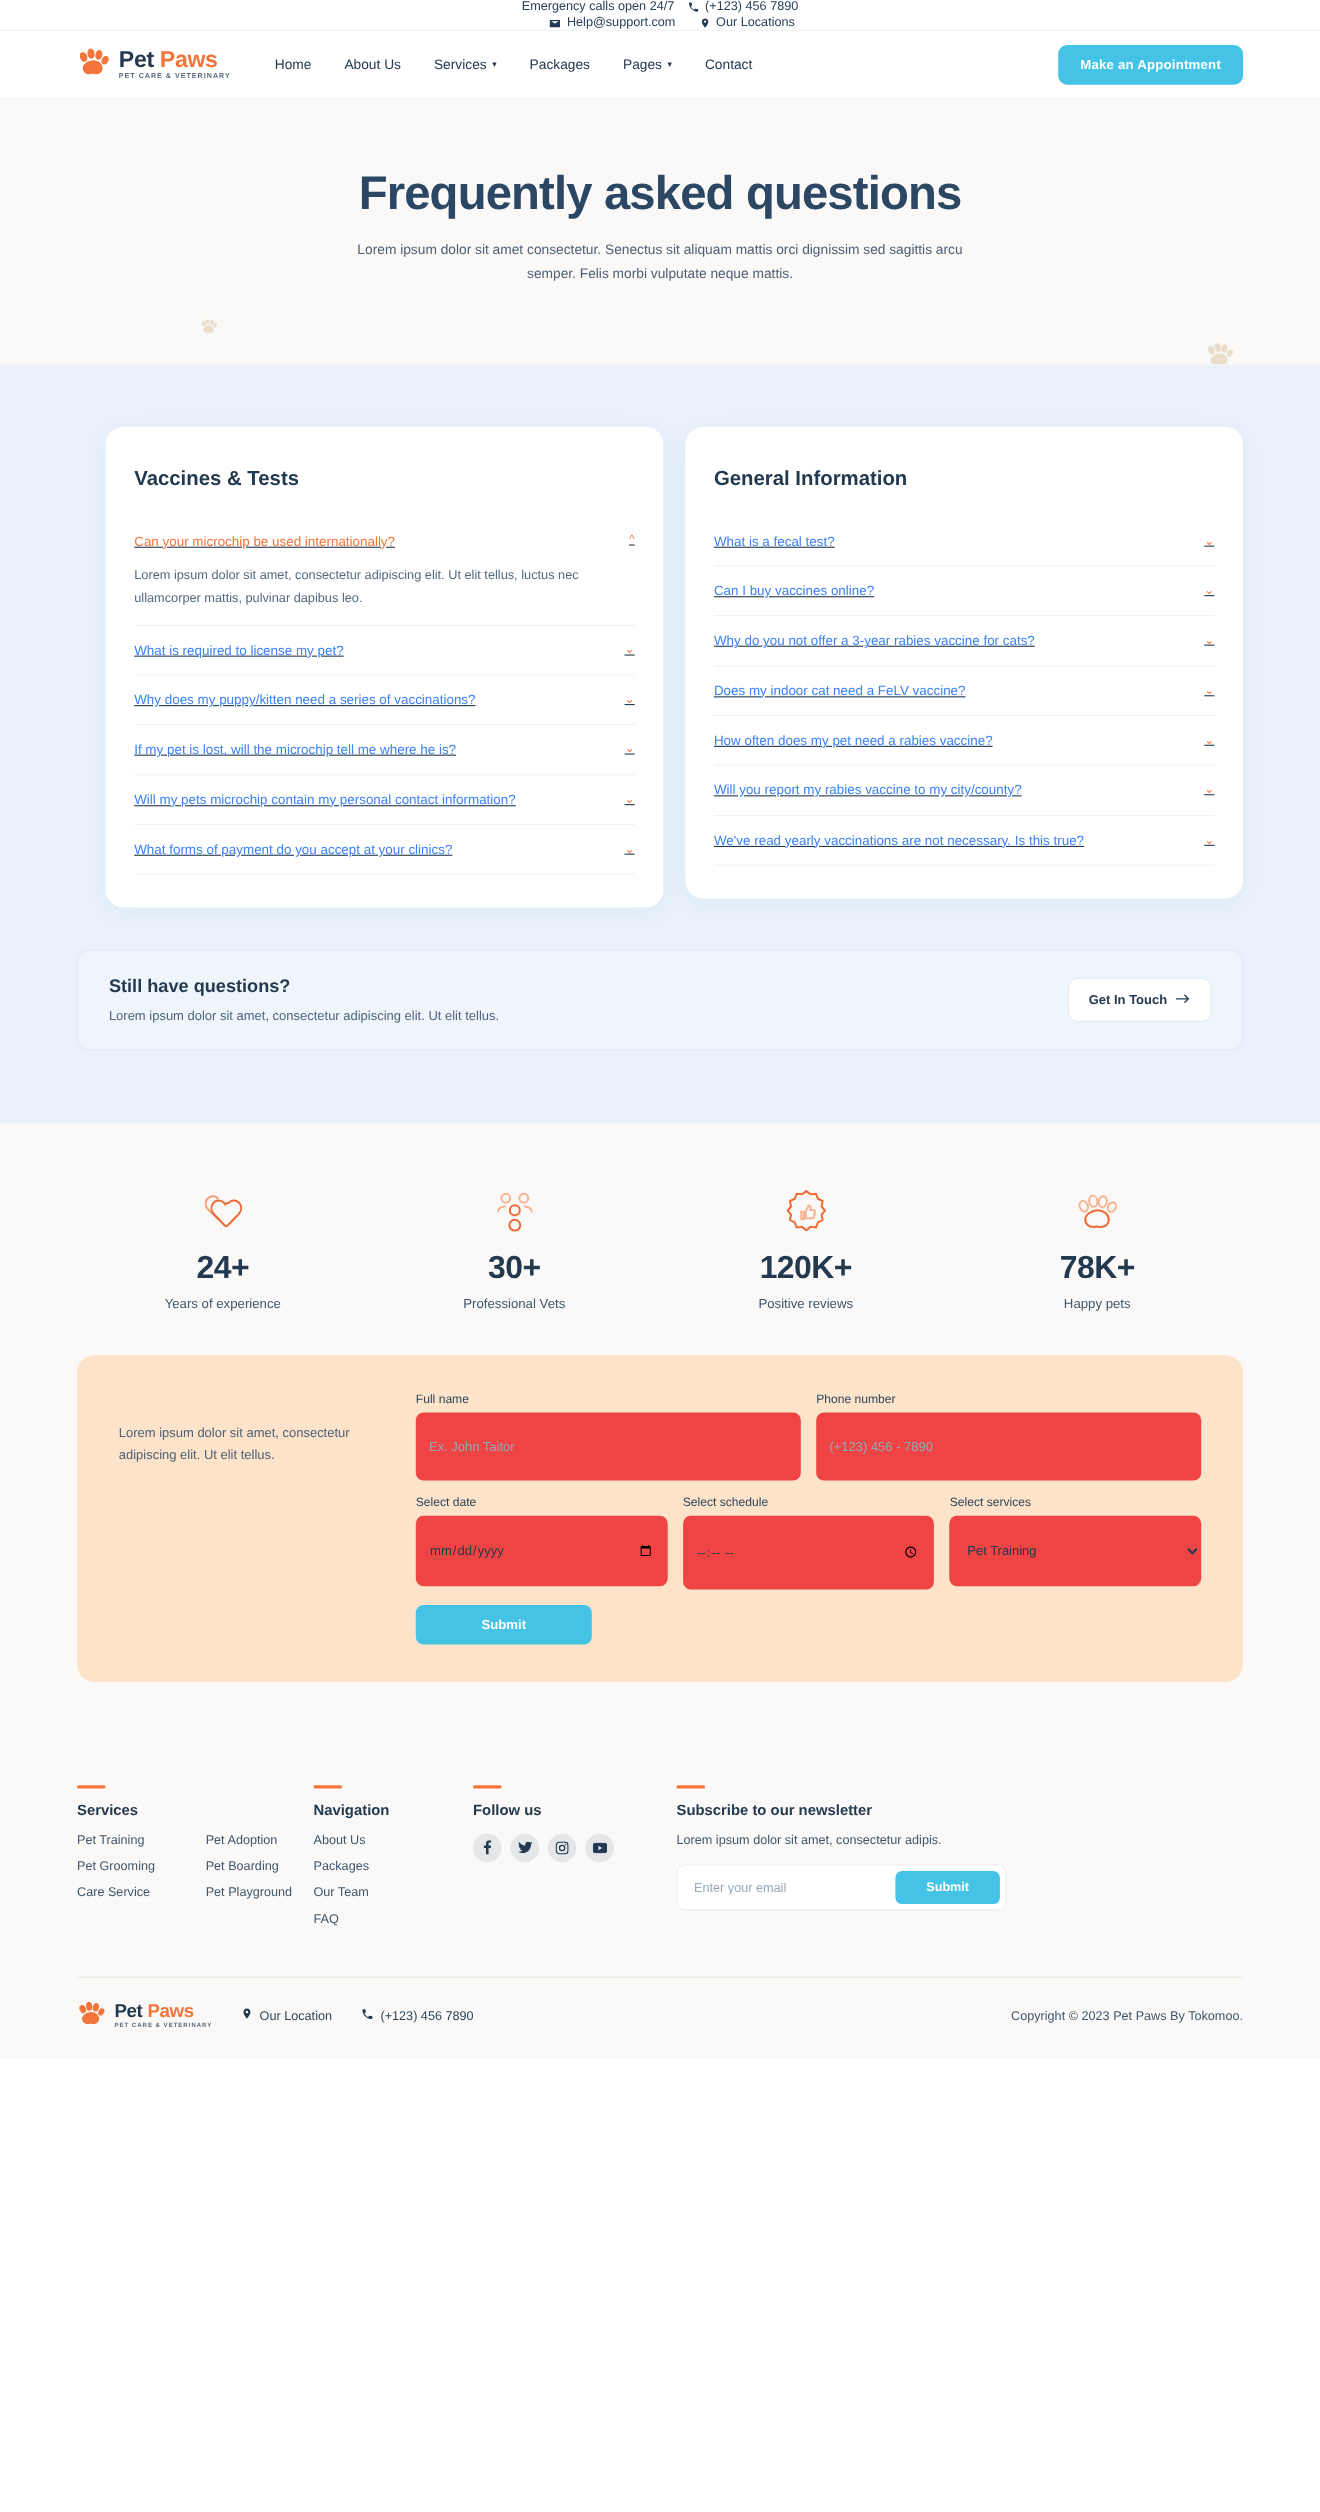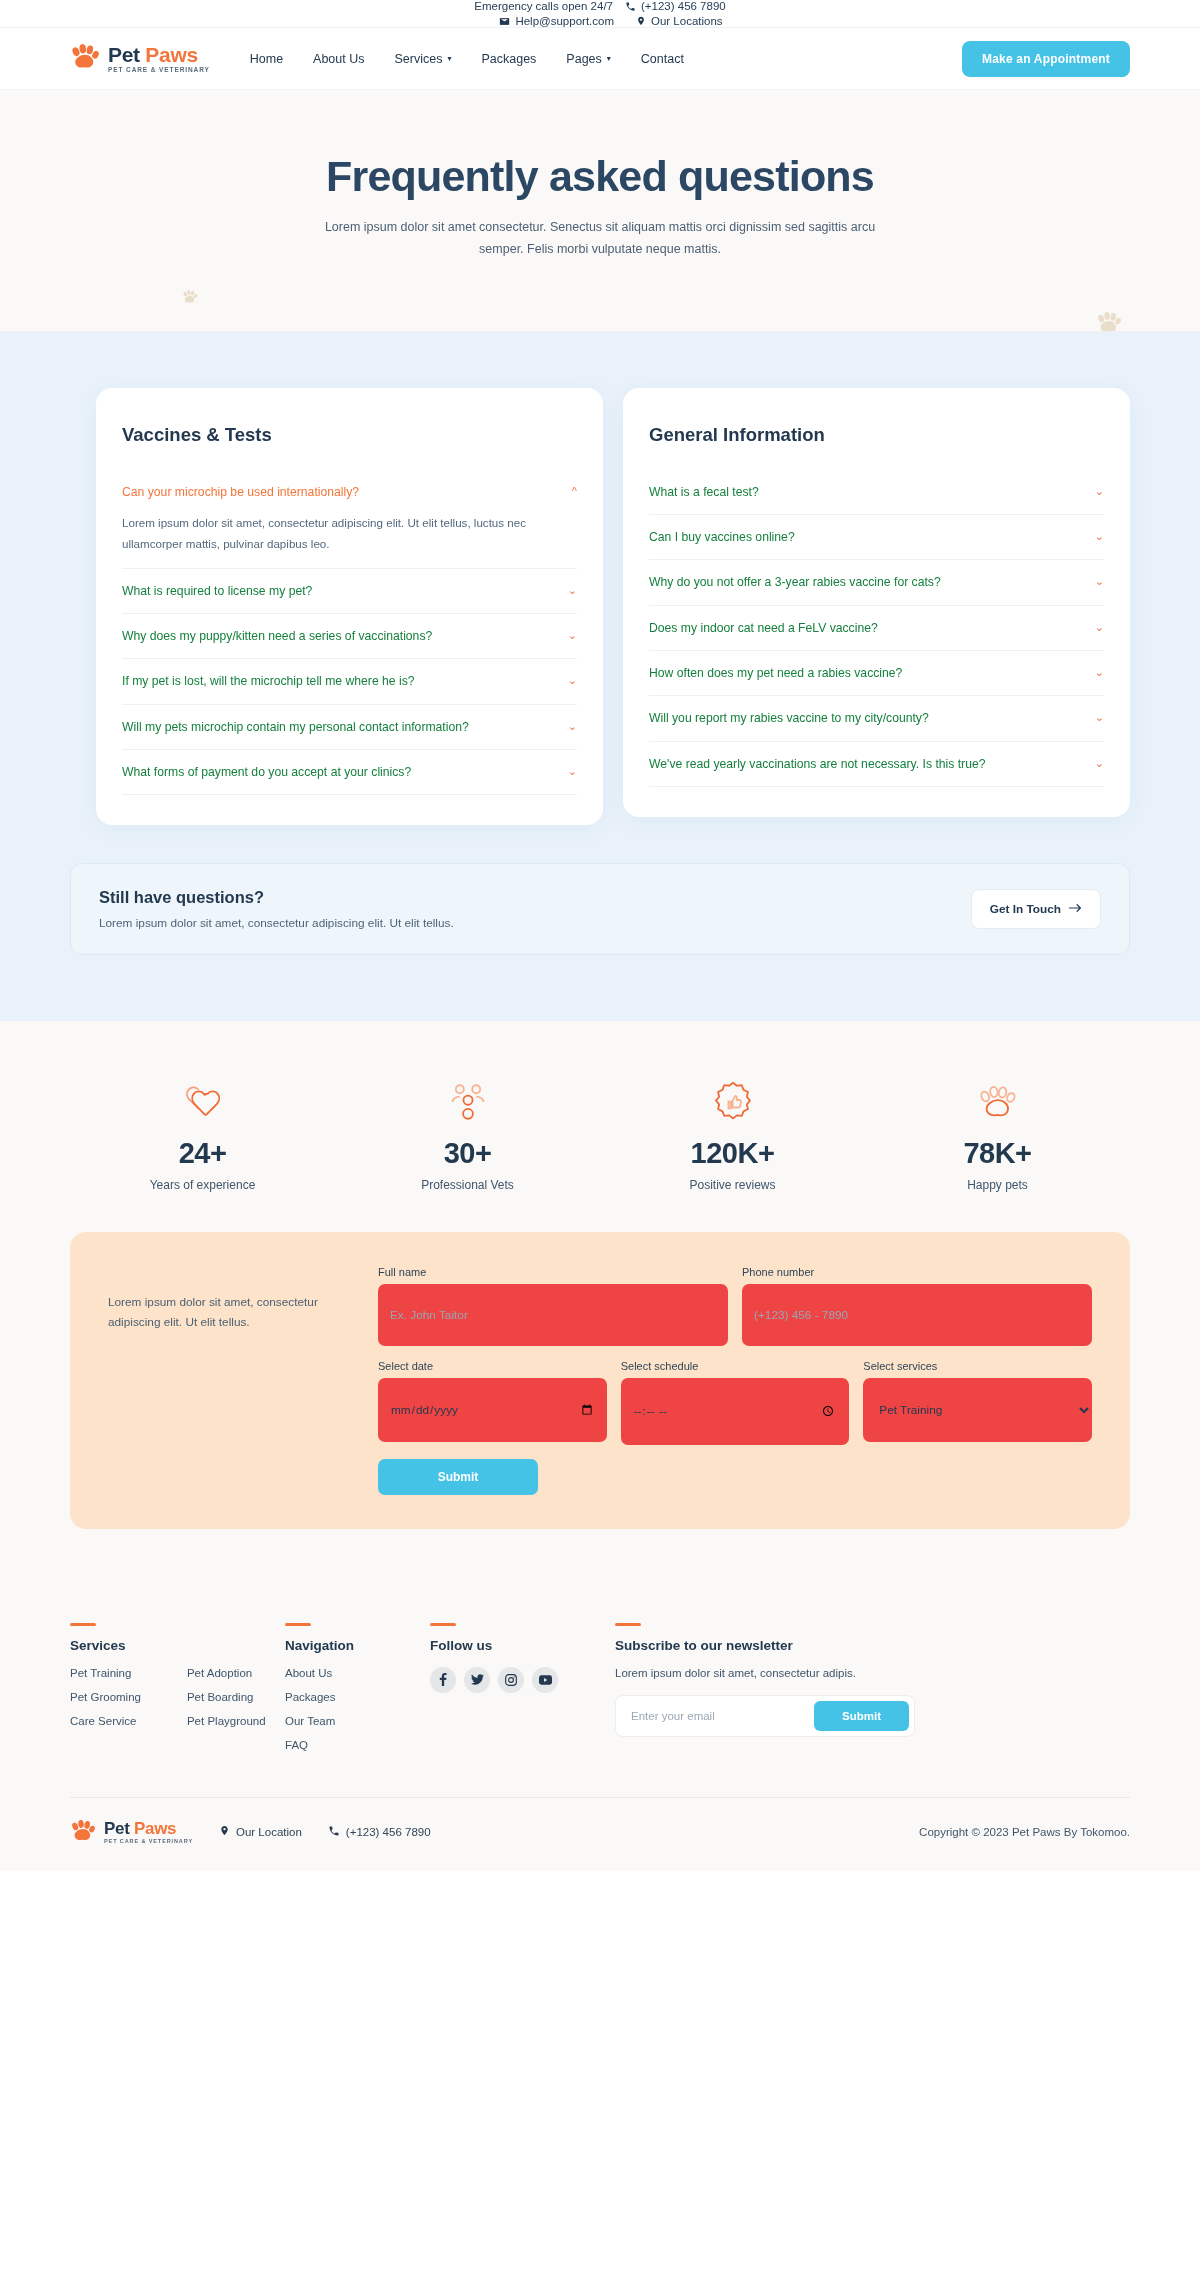--- a/index.html
+++ b/index.html
@@ -73,23 +73,23 @@
   .faq-card {
     background: #fff; border-radius: 16px; padding: 36px 26px 30px;
     box-shadow: 0 4px 24px rgba(40,70,110,0.05);
     flex: 1;
   }
   .faq-card h2 { font-size: 18.5px; font-weight: 800; color: #23394f; margin-bottom: 24px; }
   .faq-item { border-bottom: 1px solid #eef0f2; padding: 13px 0; }
   .faq-item:last-child { border-bottom: 1px solid #eef0f2; }
   .faq-q {
     display: flex; justify-content: space-between; align-items: flex-start;
-    gap: 14px; cursor: pointer;
-  }
-  .faq-q-text { font-size: 12.2px; color: #15803d; line-height: 1.5; font-weight: 400; }
+    gap: 14px; cursor: pointer; text-decoration: underline;
+  }
+  .faq-q-text { font-size: 12.2px; color: #3b82f6; line-height: 1.5; font-weight: 400; }
   .faq-item.open .faq-q-text { color: #f3753b; }
   .chev { color: #f3753b; font-size: 11px; flex-shrink: 0; margin-top: 2px; }
   .faq-a { font-size: 11.6px; color: #53697e; line-height: 1.8; margin-top: 12px; padding-right: 20px;}
 
   
   .still-wrap { padding-top: 38px; }
   .still {
     background: #eef5fb; border: 1px solid #dce8f3; border-radius: 12px;
     padding: 24px 28px; display: flex; align-items: center; justify-content: space-between;
   }

